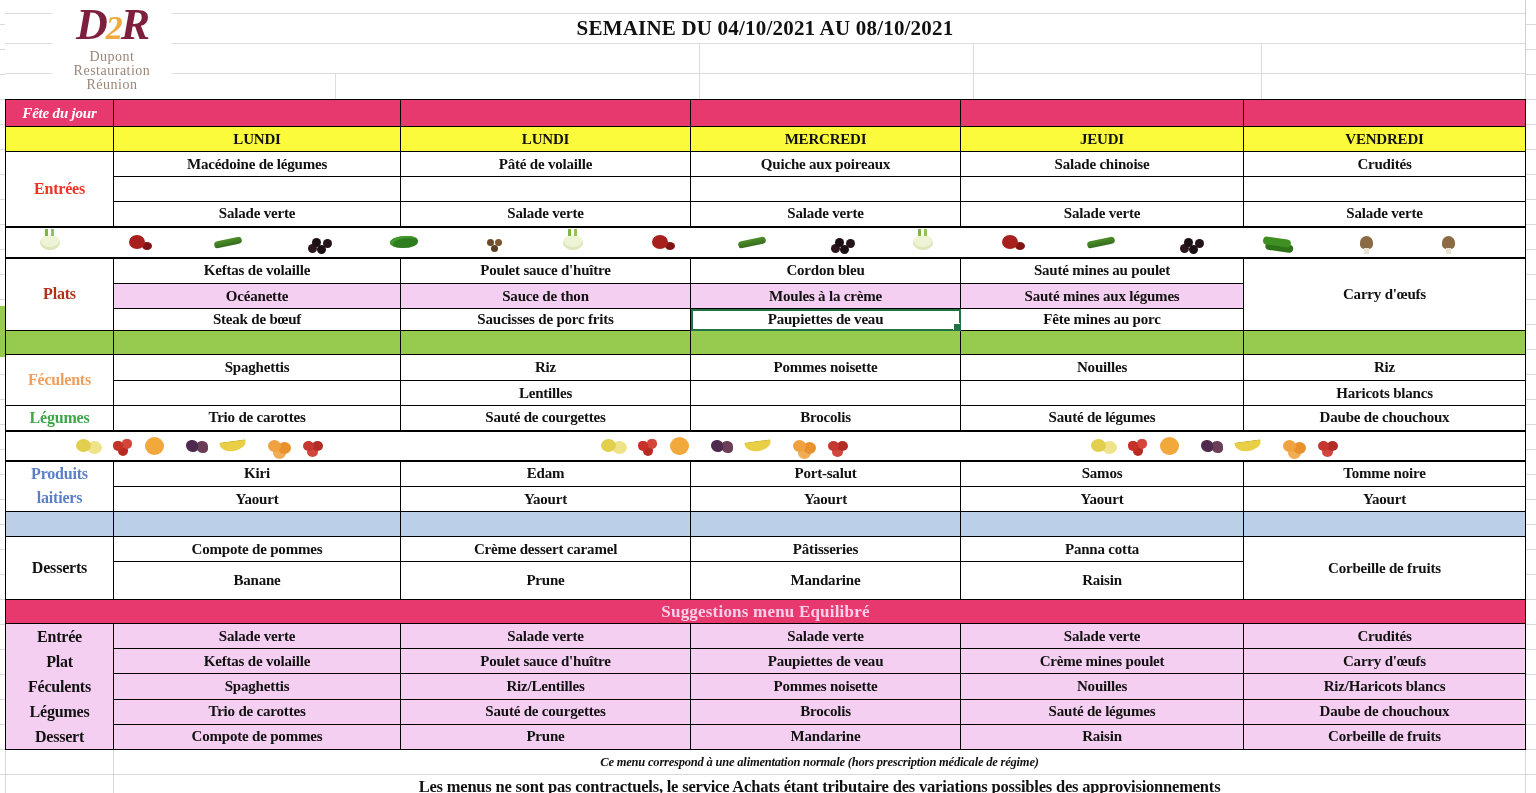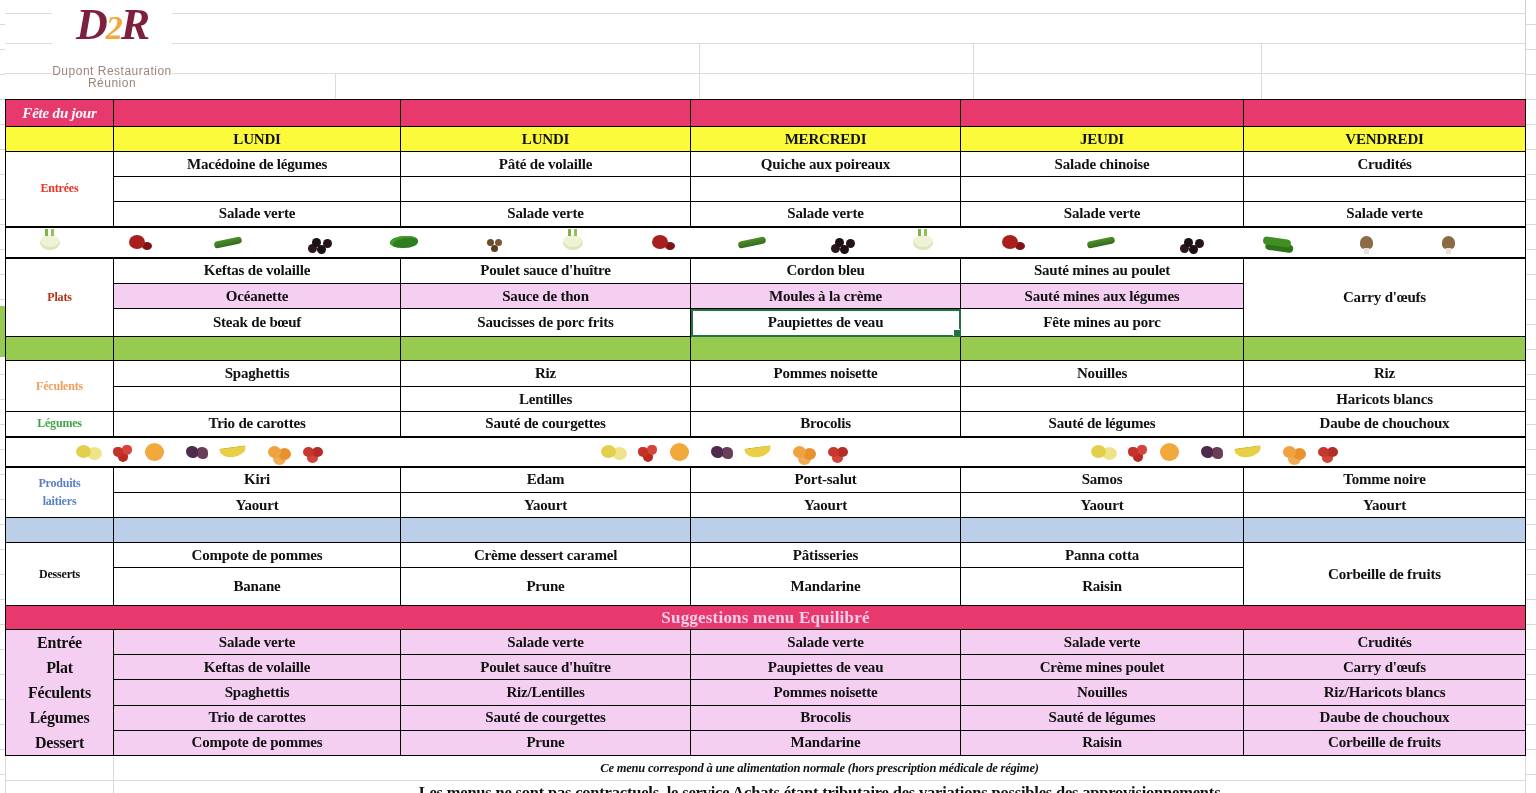--- a/index.html
+++ b/index.html
@@ -5,36 +5,36 @@
   html,body{margin:0;padding:0;background:#fff;}
   .screen{position:relative;width:1536px;height:793px;background:#fff;overflow:hidden;
           font-family:"Liberation Serif","DejaVu Serif",serif;color:#111;}
 
   
   .gl{position:absolute;background:#dcdcdc;}
   .logo{position:absolute;left:52px;top:3px;width:120px;height:78px;background:#fff;text-align:center;line-height:1;}
   .logo .mark{font-style:italic;font-weight:bold;letter-spacing:-2px;}
   .logo .d,.logo .r{font-size:44px;color:#7E1F3E;}
   .logo .two{font-size:34px;color:#F0A93C;}
-  .logo .caption{font-family:Liberation Sans, sans-serif;font-size:12px;color:#9a8679;margin-top:18px;letter-spacing:.5px;}
+  .logo .caption{font-family:Liberation Serif, serif;font-size:14px;color:#9a8679;margin-top:3px;letter-spacing:.5px;}
   .doc-title{position:absolute;left:5px;top:16px;width:1520px;text-align:center;
              font-size:21px;font-weight:bold;letter-spacing:.2px;}
 
   
   .strip{position:absolute;top:0;height:793px;background:
          repeating-linear-gradient(to bottom,#fff 0 24px,#d9d9d9 24px 25px);}
   .strip.left{left:0;width:5px;}
   .strip.right{left:1525px;width:11px;border-left:1px solid #cfcfcf;}
   .strip .seg{position:absolute;left:0;width:100%;background:#97CB50;}
 
   
   table.menu{position:absolute;left:5px;top:99px;width:1520px;border-collapse:collapse;table-layout:fixed;}
   td{border:1.5px solid #000;background:#fff;text-align:center;vertical-align:middle;
      font-weight:bold;font-size:15px;letter-spacing:-0.2px;padding:0 2px;position:relative;overflow:hidden;}
-  td.lbl{font-size:12px;}
+  td.lbl{font-size:16px;}
   .crimson{background:#E8396F;}
   .yellow{background:#FBFB3C;}
   .pinkrow{background:#F4CFF1;}
   .greenrow{background:#97CB50;}
   .bluerow{background:#BCCFE8;}
   .fete-lbl{color:#fff;font-style:italic;font-size:15px;}
   .c-entrees{color:#EE3124;}
   .c-plats{color:#B23117;}
   .c-feculents{color:#EF9E5D;}
   .c-legumes{color:#3FA549;}
@@ -82,20 +82,21 @@
   <div class="gl" style="left:335px;top:73px;width:1px;height:26px;"></div>
   <div class="gl" style="left:699px;top:43px;width:1px;height:56px;"></div>
   <div class="gl" style="left:973px;top:43px;width:1px;height:56px;"></div>
   <div class="gl" style="left:1261px;top:43px;width:1px;height:56px;"></div>
 
   <div class="logo">
     <div class="mark"><span class="d">D</span><span class="two">2</span><span class="r">R</span></div>
     <div class="caption">Dupont Restauration Réunion</div>
   </div>
 
+  <div class="doc-title">SEMAINE DU 04/10/2021 AU 08/10/2021</div>
 
   <div class="strip left">
     <div class="seg" style="top:306px;height:51px;"></div>
   </div>
   <div class="strip right"></div>
 
   <table class="menu">
     <colgroup>
       <col style="width:108px">
         <col style="width:287px">
@@ -178,21 +179,21 @@
       <td>Cordon bleu</td>
       <td>Sauté mines au poulet</td>
       <td rowspan="3">Carry d'œufs</td>
     </tr>
     <tr style="height:25px">
       <td class="pinkrow">Océanette</td>
       <td class="pinkrow">Sauce de thon</td>
       <td class="pinkrow">Moules à la crème</td>
       <td class="pinkrow">Sauté mines aux légumes</td>
     </tr>
-    <tr style="height:28px">
+    <tr style="height:22px">
       <td>Steak de bœuf</td>
       <td>Saucisses de porc frits</td>
       <td class="selected">Paupiettes de veau</td>
       <td>Fête mines au porc</td>
     </tr>
 
     <tr style="height:24px">
       <td class="greenrow"></td>
       <td class="greenrow"></td>
       <td class="greenrow"></td>

